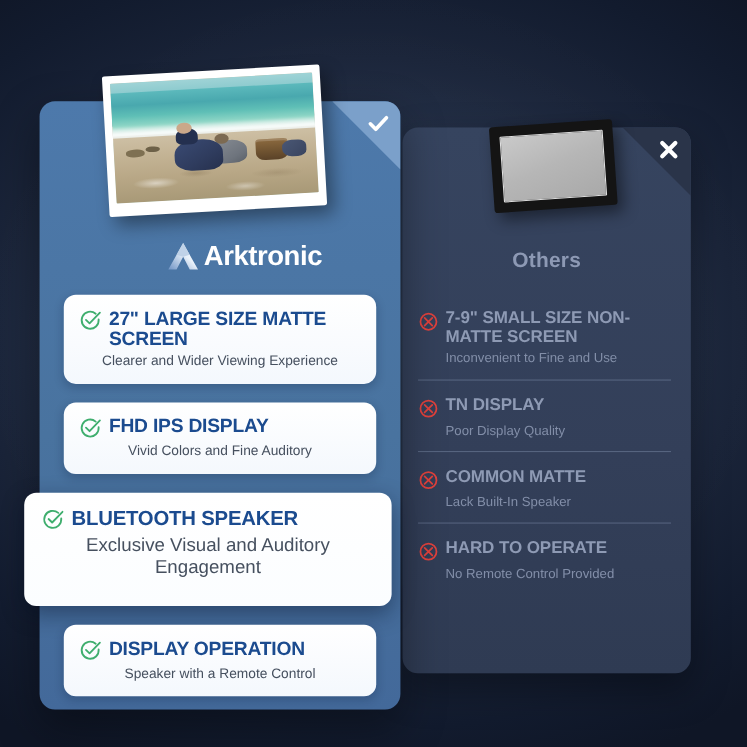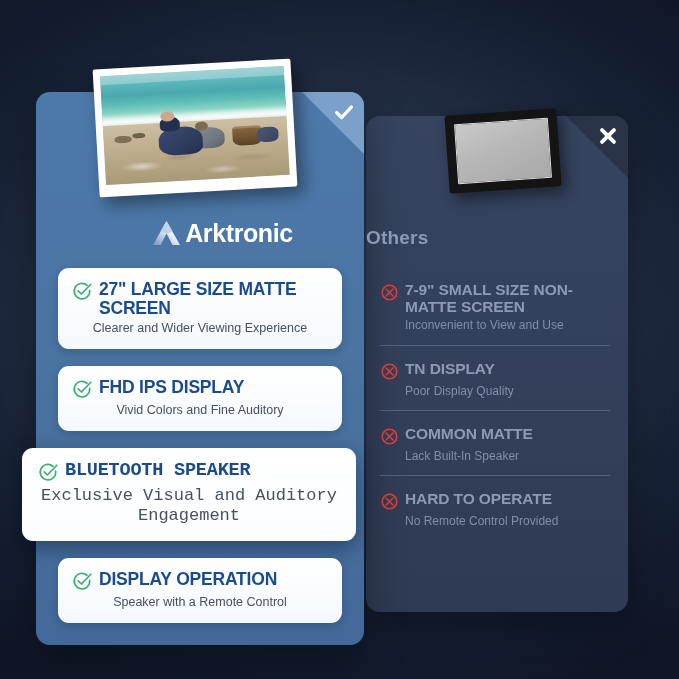--- a/index.html
+++ b/index.html
@@ -197,21 +197,21 @@
     font-weight: 700;
     color: #ffffff;
     letter-spacing: -0.4px;
   }
 
   .others-title {
     position: absolute;
     left: 366px;
     top: 227px;
     width: 262px;
-    text-align: left;
+    text-align: center;
     font-size: 19px;
     font-weight: 700;
     color: #8d99b4;
     letter-spacing: 0.2px;
     z-index: 6;
   }
 
   
   .pro-list {
     position: absolute;
@@ -224,24 +224,23 @@
     position: relative;
     margin: 0 22px 17px 22px;
     background: linear-gradient(180deg,#ffffff 0%,#f4f8fd 100%);
     border-radius: 11px;
     padding: 12px 14px 13px 14px;
     box-shadow: 0 3px 9px rgba(10,25,50,0.22);
   }
   .pro-row.featured {
     margin-left: -14px;
     margin-right: 8px;
-    padding: 13px 16px 14px 16px;
+    padding: 13px 16px 24px 16px;
     box-shadow: 0 7px 20px rgba(5,15,35,0.42);
     background: linear-gradient(180deg,#ffffff 0%,#fbfdff 100%);
-    font-family: Liberation Mono, monospace;
   }
   .pro-head {
     display: flex;
     align-items: flex-start;
     gap: 7px;
   }
   .ico-check { width: 20px; height: 20px; flex: 0 0 20px; margin-top: 1px; }
   .ico-check svg { width: 100%; height: 100%; display: block; }
   .pro-title {
     font-size: 17.5px;
@@ -428,21 +427,21 @@
     <div class="oth-row">
       <div class="oth-head">
         <span class="ico-x">
           <svg viewBox="0 0 24 24" fill="none" stroke="#e0413c" stroke-width="2">
             <circle cx="12" cy="12" r="9.2"></circle>
             <path d="M7.6 7.6 L16.4 16.4 M16.4 7.6 L7.6 16.4" stroke-linecap="round"></path>
           </svg>
         </span>
         <span class="oth-title">7-9" SMALL SIZE NON-MATTE SCREEN</span>
       </div>
-      <div class="oth-sub">Inconvenient to View and Use</div>
+      <div class="oth-sub">Inconvenient to Fine and Use</div>
     </div>
     <div class="oth-divider"></div>
 
     <div class="oth-row">
       <div class="oth-head">
         <span class="ico-x">
           <svg viewBox="0 0 24 24" fill="none" stroke="#e0413c" stroke-width="2">
             <circle cx="12" cy="12" r="9.2"></circle>
             <path d="M7.6 7.6 L16.4 16.4 M16.4 7.6 L7.6 16.4" stroke-linecap="round"></path>
           </svg>

